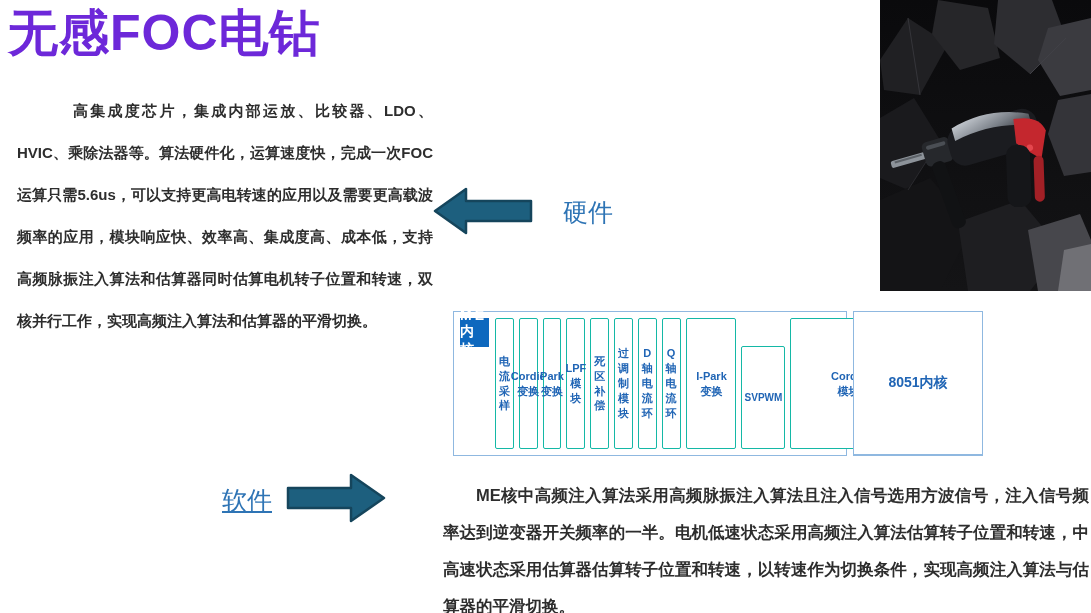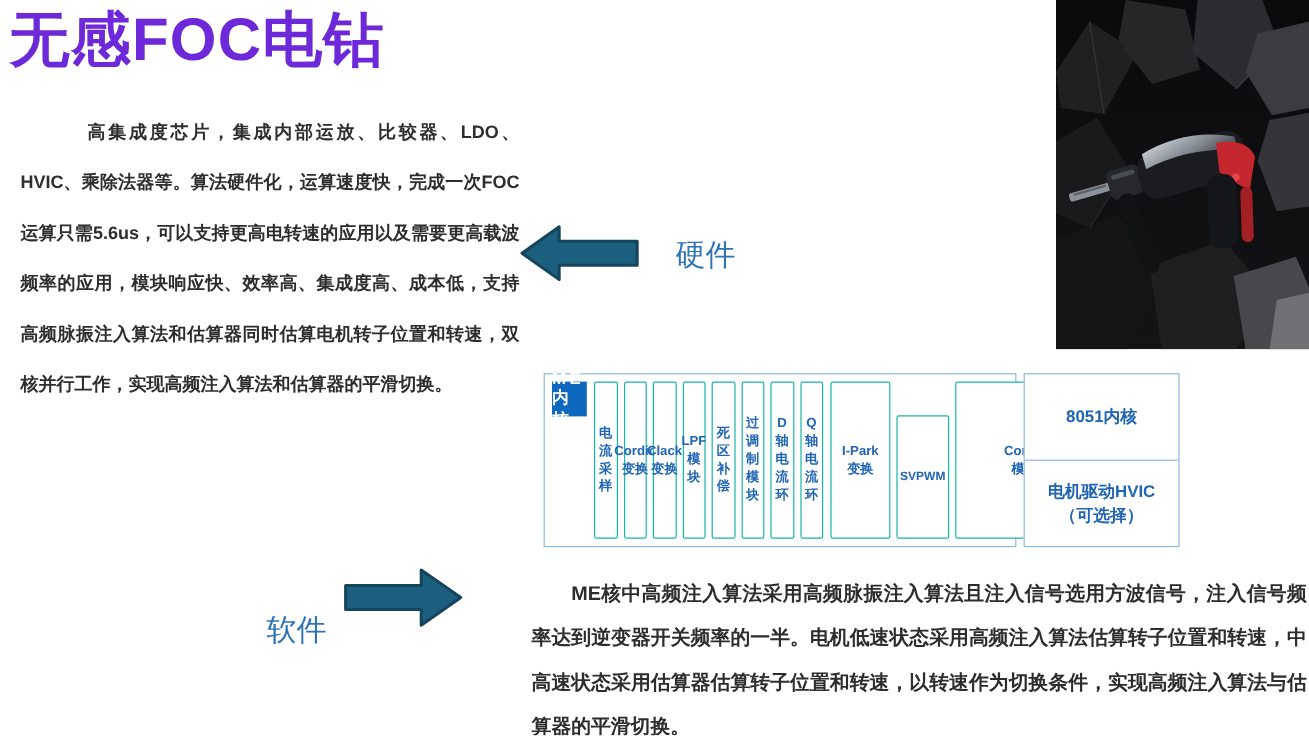--- a/index.html
+++ b/index.html
@@ -18,21 +18,21 @@
   }
   .bottom-para {
     position:absolute; left:443px; top:477px; width:646px; margin:0;
     font-size:16.5px; line-height:37px; color:#2d2d2d; font-weight:600;
     text-align:justify; text-indent:33px;
   }
   .side-label {
     position:absolute; font-size:25px; color:#2e74b5; font-weight:500;
   }
   .hw-label { left:563px; top:196px;font-family:Liberation Mono, monospace; }
-  .sw-label { left:222px; top:508px; }
+  .sw-label { left:222px; top:484px;text-decoration:underline; }
   .arrow { position:absolute; }
   .arrow-left  { left:433px; top:185px; }
   .arrow-right { left:286px; top:471px; }
 
   .drill-photo { position:absolute; left:880px; top:0; width:211px; height:291px; }
 
   .diagram {
     position:absolute; left:453px; top:311px; width:530px; height:145px;
     display:flex; gap:6px; box-sizing:border-box;
   }
@@ -127,21 +127,21 @@
   </div>
 
   <div class="diagram">
     <div class="main-box">
       <div class="me-bar">ME内核</div>
       <div class="drow">
         <div class="dbox">电流
 采样</div>
         <div class="dbox">Cordic
 变换</div>
-        <div class="dbox">Clack
+        <div class="dbox">Park
 变换</div>
         <div class="dbox">LPF
 模块</div>
         <div class="dbox">死区
 补偿</div>
         <div class="dbox">过调制
 模块</div>
         <div class="dbox">D轴
 电流环</div>
         <div class="dbox">Q轴
@@ -150,22 +150,20 @@
       <div class="drow">
         <div class="dbox w1">I-Park
 变换</div>
         <div class="dbox w2">SVPWM</div>
         <div class="dbox w3">Cordic
 模块</div>
       </div>
     </div>
     <div class="right-box">
       <div class="rcell top">8051内核</div>
-      <div class="rcell">电机驱动HVIC
-（可选择）</div>
     </div>
   </div>
 
   <div class="side-label sw-label">软件</div>
   <svg class="arrow arrow-right" width="100" height="54" viewBox="0 0 100 54">
     <polygon points="98,27 65,4 65,17 2,17 2,37 65,37 65,50" fill="#1d5f7e" stroke="#15455c" stroke-width="2.5" stroke-linejoin="round"></polygon>
   </svg>
 
   <p class="bottom-para">ME核中高频注入算法采用高频脉振注入算法且注入信号选用方波信号，注入信号频率达到逆变器开关频率的一半。电机低速状态采用高频注入算法估算转子位置和转速，中高速状态采用估算器估算转子位置和转速，以转速作为切换条件，实现高频注入算法与估算器的平滑切换。</p>
 

